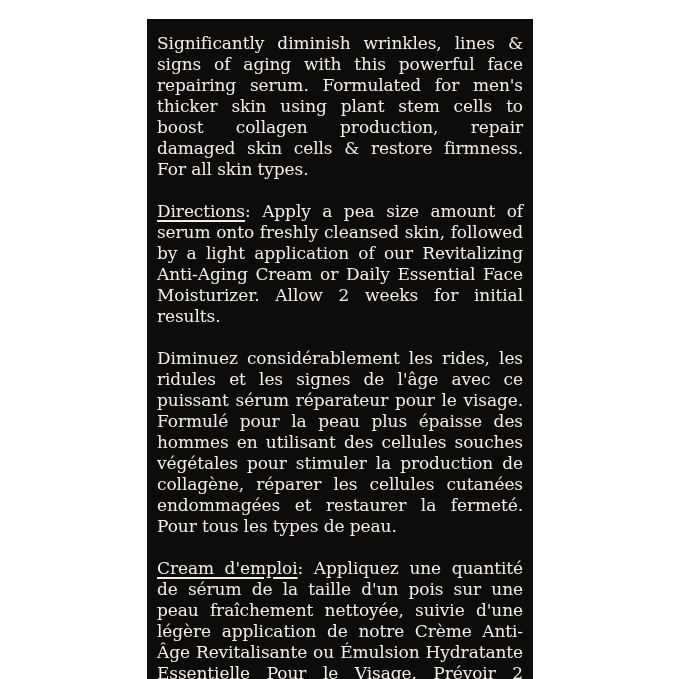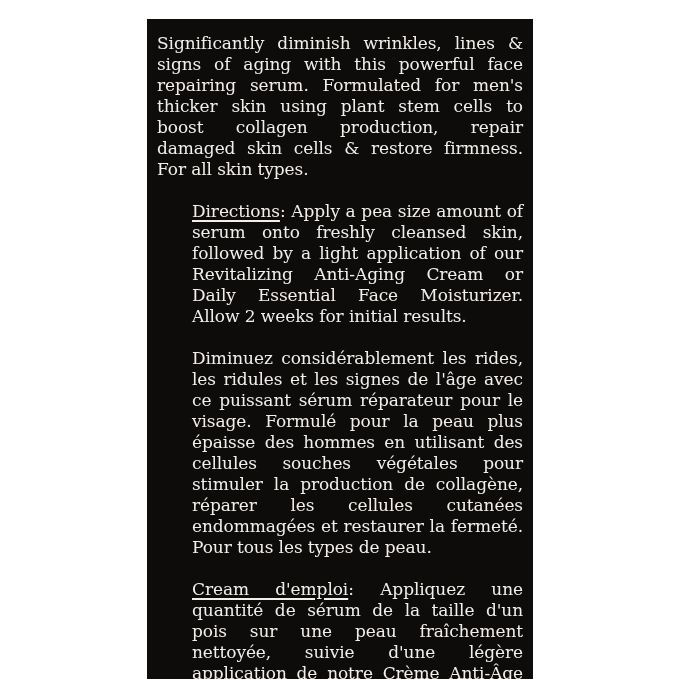--- a/index.html
+++ b/index.html
@@ -34,21 +34,20 @@
     line-height: 21px;
     text-align: justify;
     text-justify: inter-word;
     letter-spacing: -0.1px;
   }
   .label p.para {
     margin: 0;
   }
   .label p.para + p.para {
     margin-top: 21px;
-    margin-left: 35px;
   }
   .heading-underline {
     text-decoration: underline;
     text-underline-offset: 3px;
     text-decoration-thickness: 1.5px;
   }
 </style>
 </head>
 <body>
 

